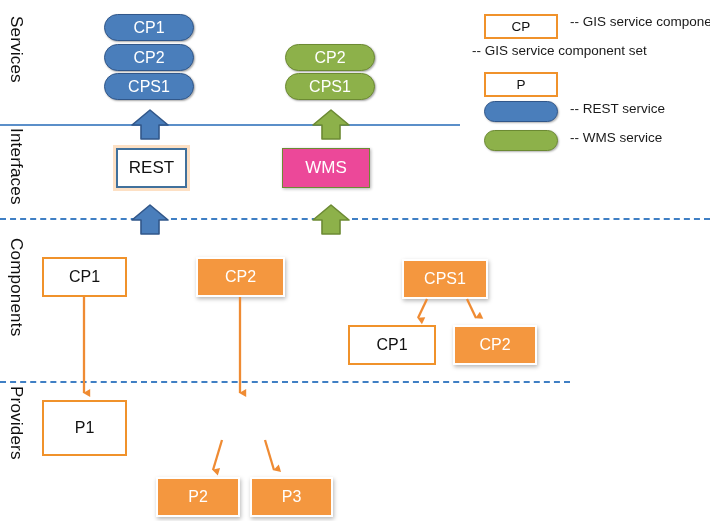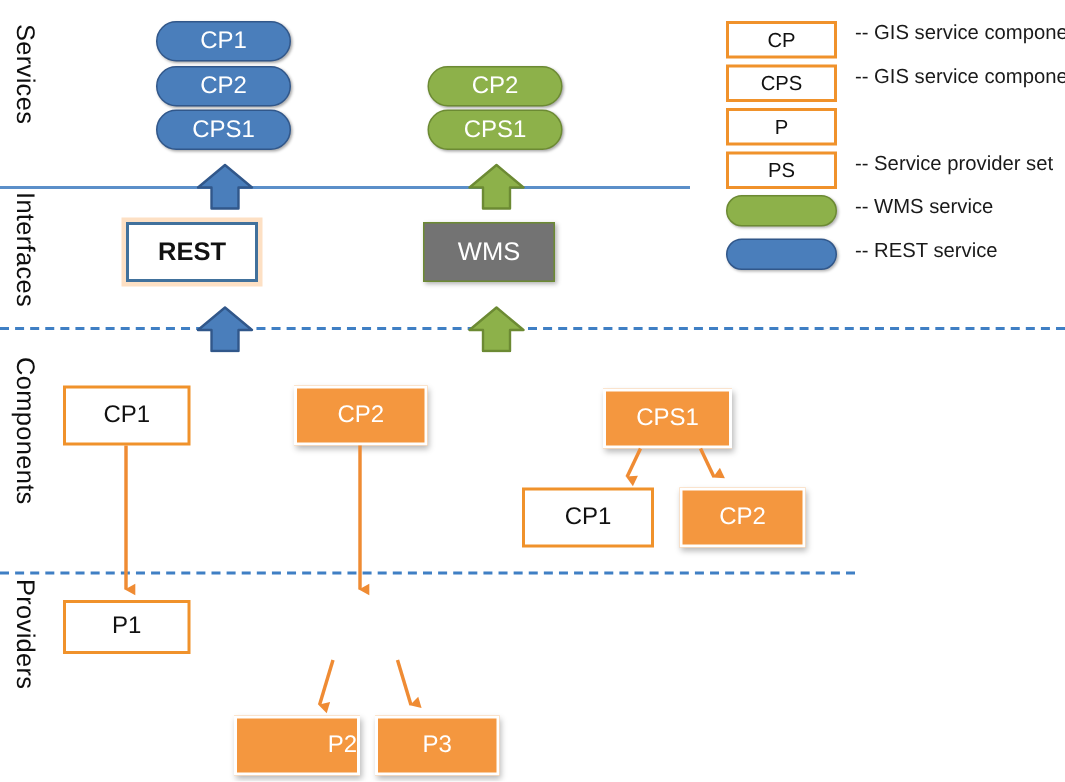--- a/index.html
+++ b/index.html
@@ -43,21 +43,21 @@
     box-shadow:1px 1px 2px rgba(0,0,0,.35);}
 
   
   .ibox{
     position:absolute;box-sizing:border-box;
     display:flex;align-items:center;justify-content:center;
     font-size:17px;
   }
   .ibox.rest{background:#ffffff;border:2.5px solid #41719c;color:#111;
     box-shadow:0 0 0 3px #fde0c4;}
-  .ibox.wms{background:#737373;border:1.5px solid #6c8a33;color:#ffffff;
+  .ibox.wms{background:#ec4899;border:1.5px solid #6c8a33;color:#ffffff;
     box-shadow:1px 1px 3px rgba(0,0,0,.3);}
 
   
   .box{
     position:absolute;box-sizing:border-box;
     display:flex;align-items:center;justify-content:center;
     font-size:16px;
   }
   .box.hollow{background:#ffffff;border:2.5px solid #f0922b;color:#111;}
   .box.filled{background:#f4973f;border:2.5px solid #ffffff;color:#ffffff;
@@ -121,21 +121,21 @@
     <svg width="40" height="32" viewBox="0 0 40 32">
       <polygon points="20,2 38,17 29,17 29,31 11,31 11,17 2,17" fill="#4a7ebb" stroke="#31578a" stroke-width="1.6" stroke-linejoin="round"></polygon>
     </svg>
   </div>
   <div class="blockarrow" style="left:311px;top:108px;">
     <svg width="40" height="32" viewBox="0 0 40 32">
       <polygon points="20,2 38,17 29,17 29,31 11,31 11,17 2,17" fill="#8db14a" stroke="#6c8a33" stroke-width="1.6" stroke-linejoin="round"></polygon>
     </svg>
   </div>
 
-  <div class="ibox rest" style="left:84px;top:148px;width:88px;height:40px;font-weight:bold;">
+  <div class="ibox rest" style="left:116px;top:148px;width:71px;height:40px;">
     <span>REST</span>
   </div>
   <div class="ibox wms" style="left:282px;top:148px;width:88px;height:40px;">
     <span>WMS</span>
   </div>
 
   <div class="blockarrow" style="left:130px;top:203px;">
     <svg width="40" height="32" viewBox="0 0 40 32">
       <polygon points="20,2 38,17 29,17 29,31 11,31 11,17 2,17" fill="#4a7ebb" stroke="#31578a" stroke-width="1.6" stroke-linejoin="round"></polygon>
     </svg>
@@ -155,24 +155,24 @@
   <div class="box filled" style="left:402px;top:259px;width:86px;height:40px;">
     <span>CPS1</span>
   </div>
   <div class="box hollow" style="left:348px;top:325px;width:88px;height:40px;">
     <span>CP1</span>
   </div>
   <div class="box filled" style="left:453px;top:325px;width:84px;height:40px;">
     <span>CP2</span>
   </div>
 
-  <div class="box hollow" style="left:42px;top:400px;width:85px;height:36px;">
+  <div class="box hollow" style="left:42px;top:400px;width:85px;height:56px;">
     <span>P1</span>
   </div>
-  <div class="box filled" style="left:156px;top:477px;width:84px;height:40px;justify-content:flex-end;">
+  <div class="box filled" style="left:156px;top:477px;width:84px;height:40px;">
     <span>P2</span>
   </div>
   <div class="box filled" style="left:250px;top:477px;width:83px;height:40px;">
     <span>P3</span>
   </div>
 
   <div class="conn" style="left:0;top:0;width:710px;height:521px;">
     <svg width="710" height="521" viewBox="0 0 710 521">
       <defs>
         <marker id="ah" markerWidth="9" markerHeight="9" refX="4.2" refY="7.6" orient="auto" markerUnits="userSpaceOnUse">
@@ -199,45 +199,36 @@
   <div class="legend">
 
     <div class="lrow">
       <div class="lswatch hollow">
         <span>CP</span>
       </div>
       <div class="ltext">-- GIS service component</div>
     </div>
 
     <div class="lrow">
-      <div class="lswatch hollow">
-        <span>CPS</span>
-      </div>
       <div class="ltext">-- GIS service component set</div>
     </div>
 
     <div class="lrow">
       <div class="lswatch hollow">
         <span>P</span>
       </div>
     </div>
 
-    <div class="lrow">
-      <div class="lswatch hollow">
-        <span>PS</span>
-      </div>
-      <div class="ltext">-- Service provider set</div>
-    </div>
-
+
+
+    <div class="lrow">
+      <div class="lswatch pillblue"></div>
+      <div class="ltext">-- REST service</div>
+    </div>
 
     <div class="lrow">
       <div class="lswatch pillgreen"></div>
       <div class="ltext">-- WMS service</div>
     </div>
 
-    <div class="lrow">
-      <div class="lswatch pillblue"></div>
-      <div class="ltext">-- REST service</div>
-    </div>
-
   </div>
 
 </div>
 
 </body></html>

